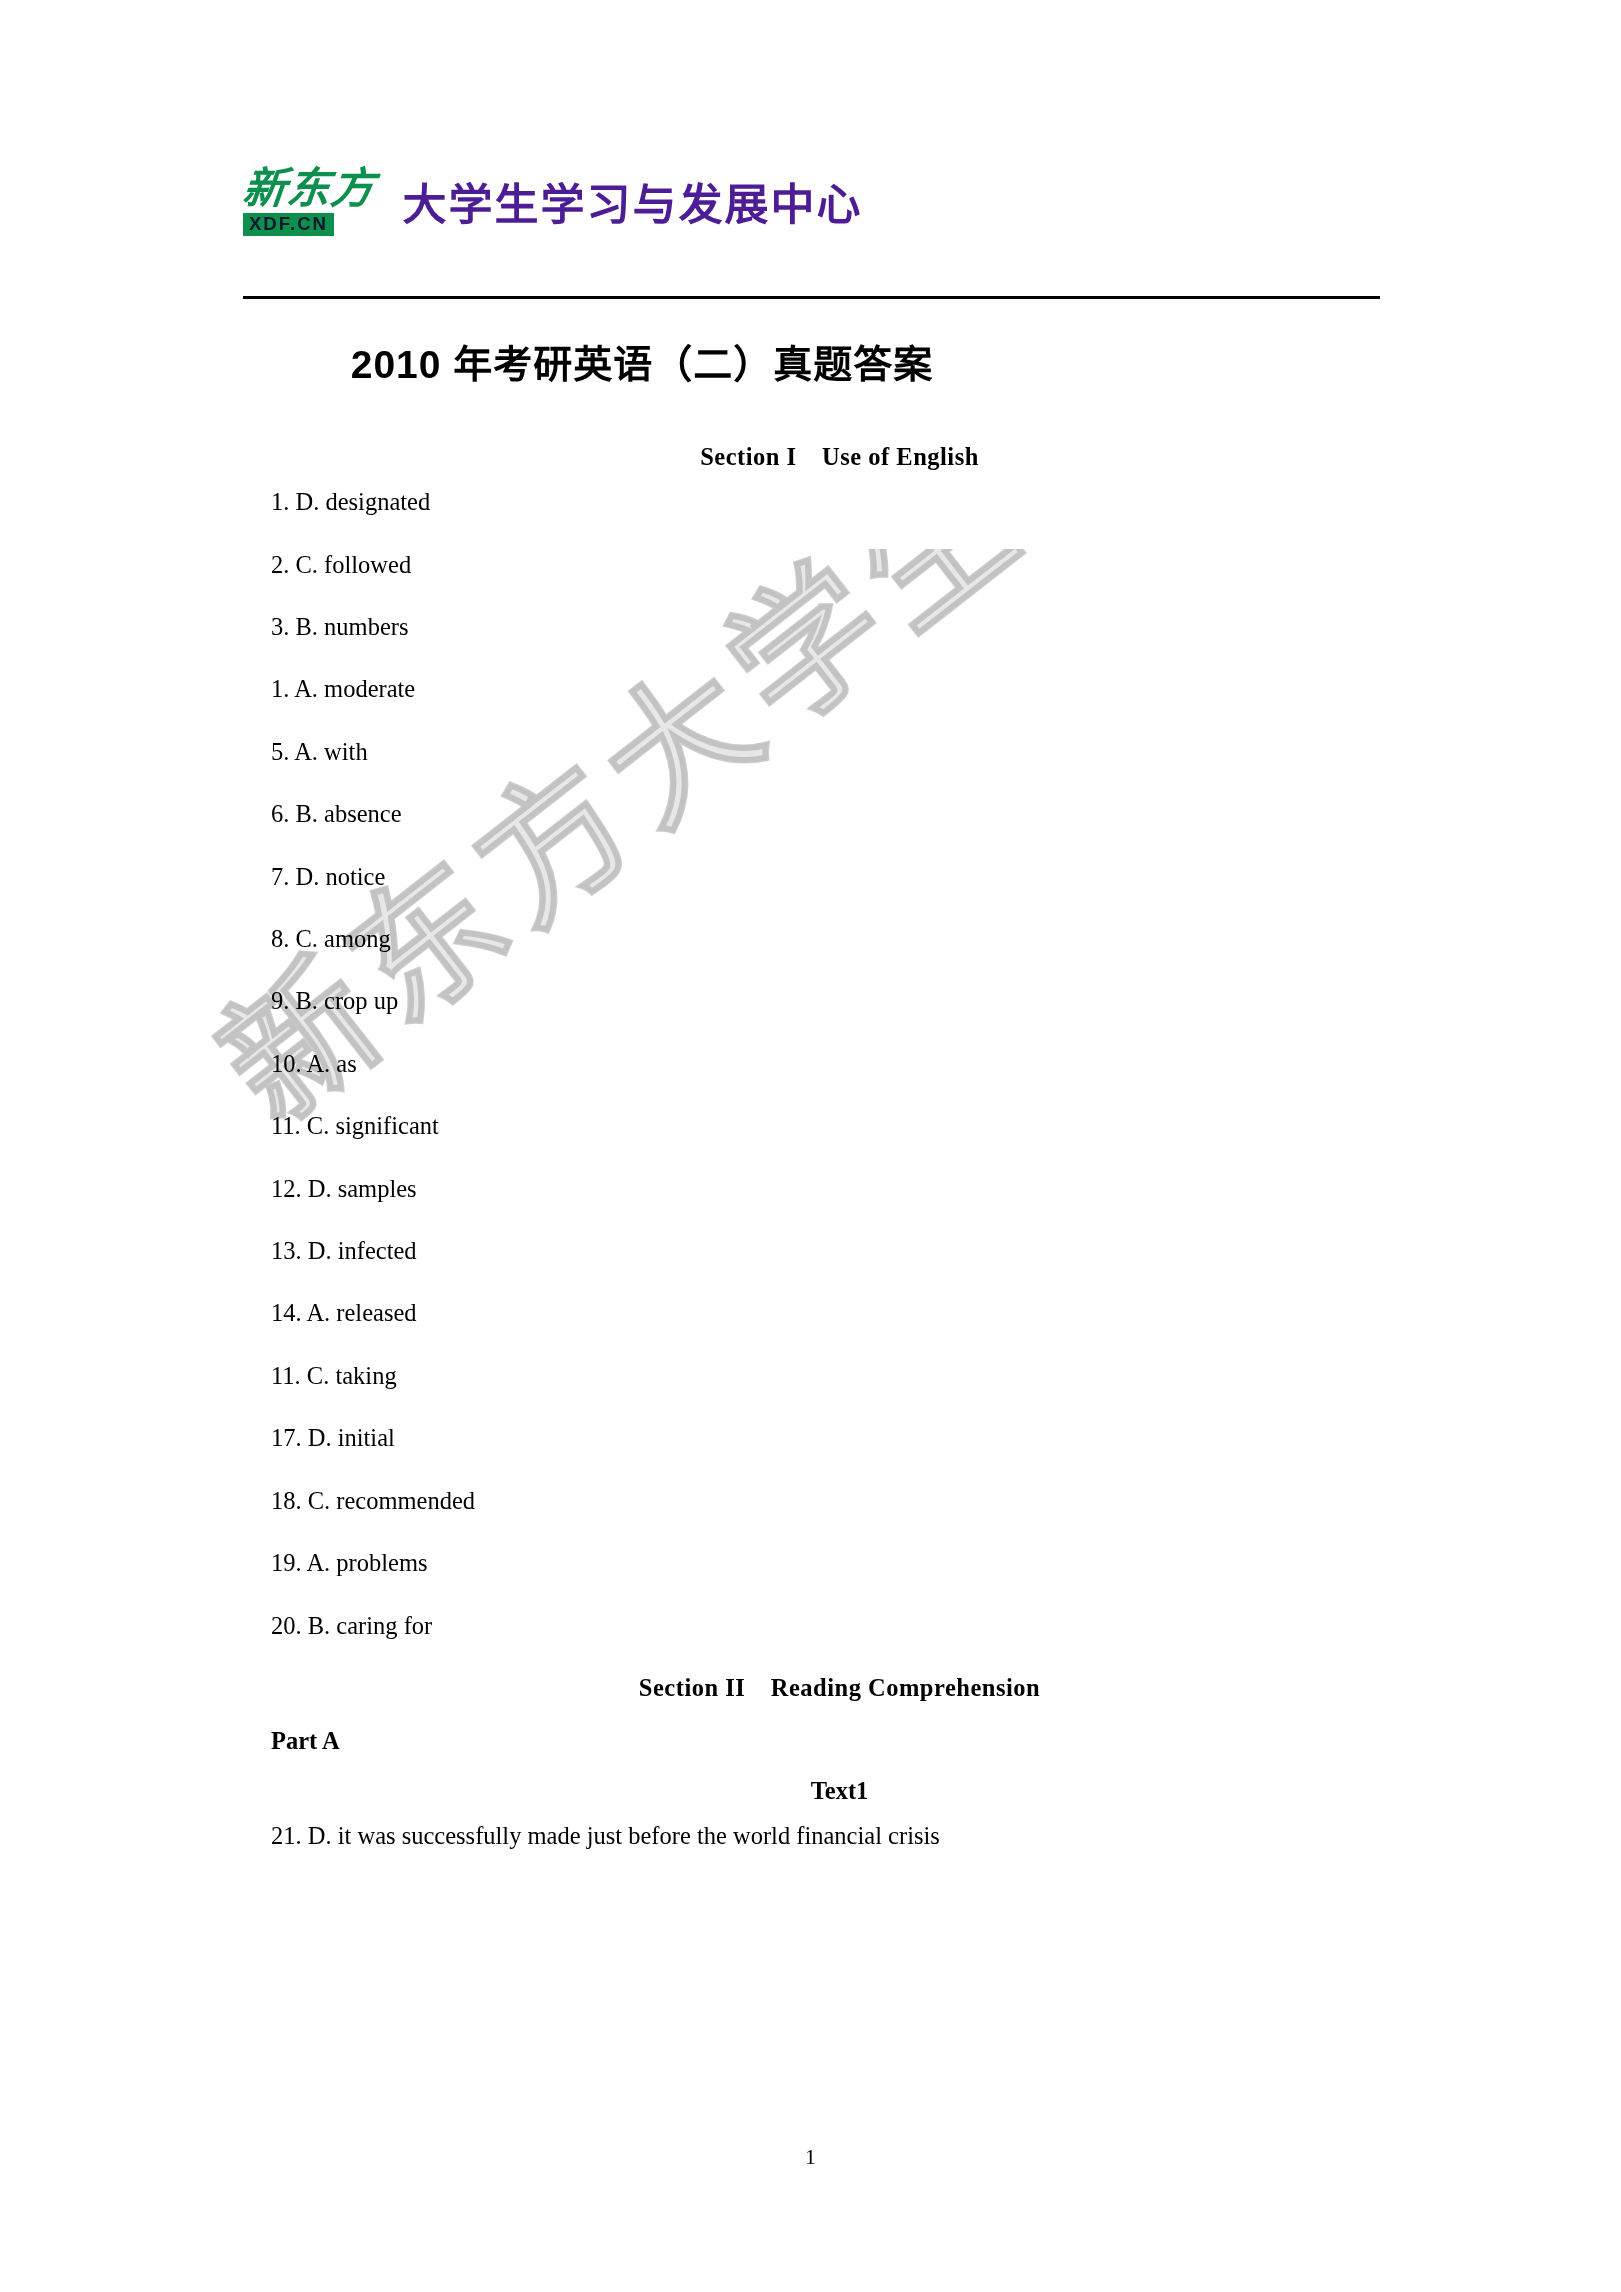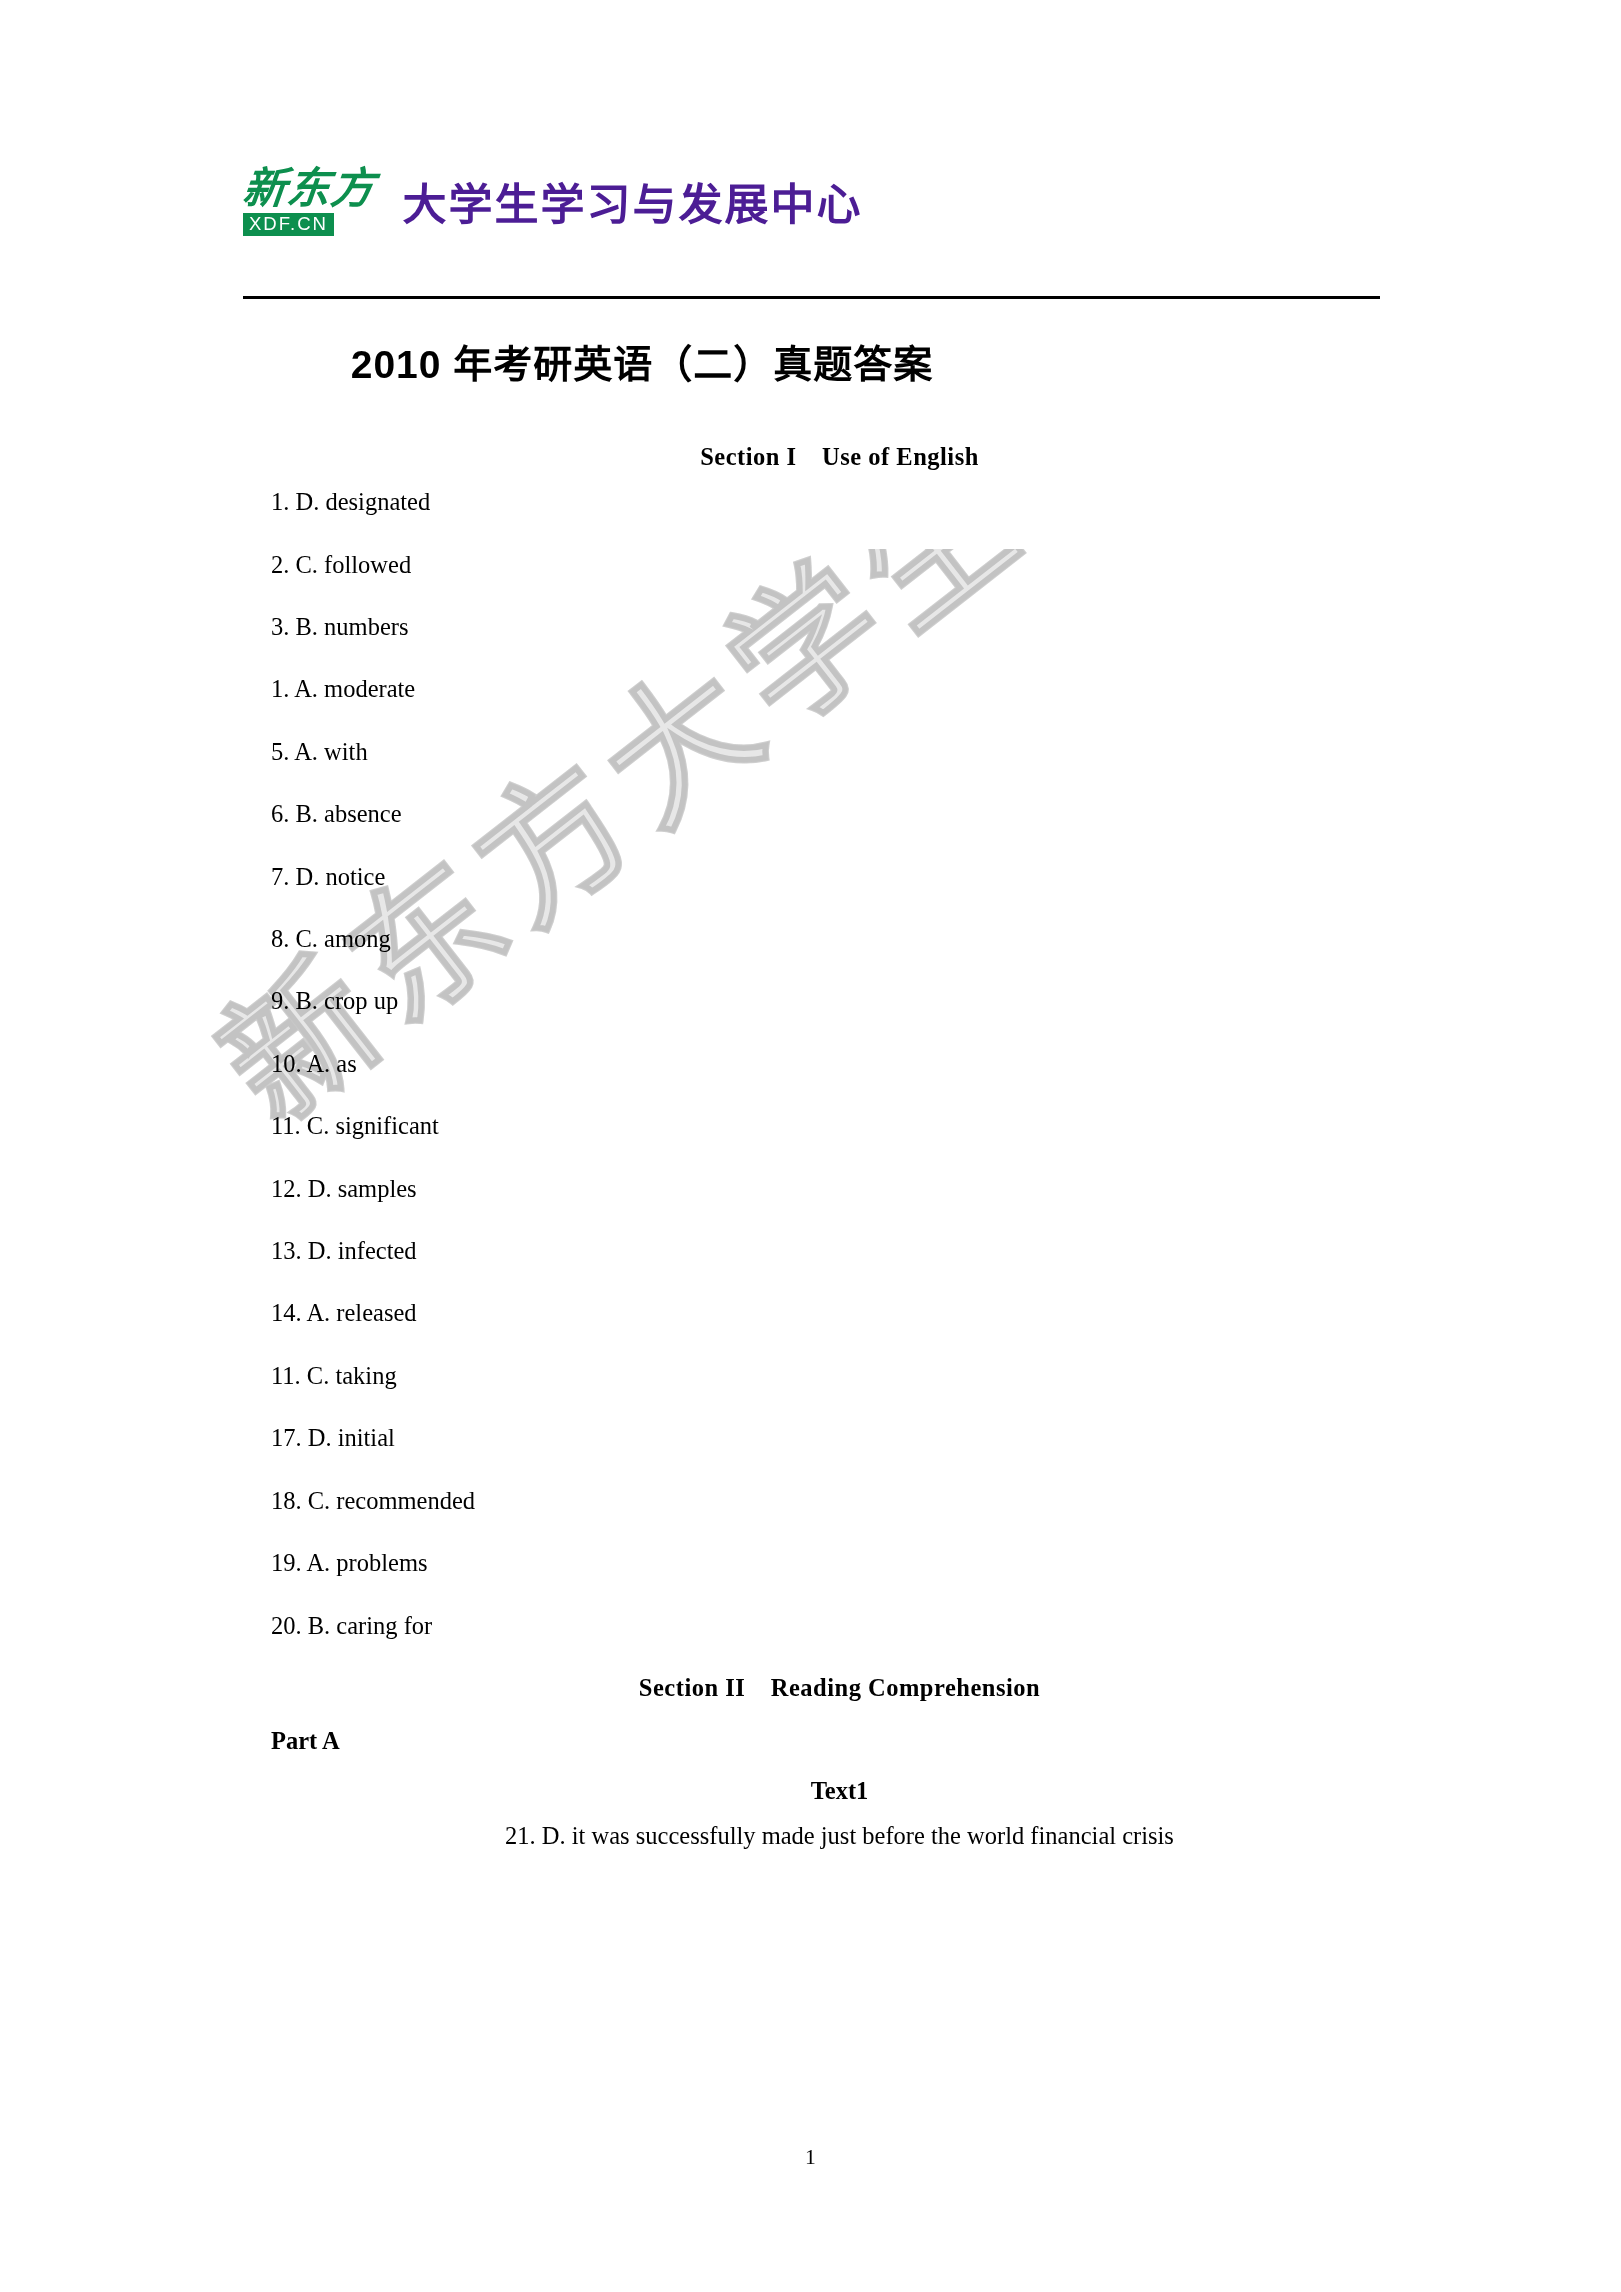--- a/index.html
+++ b/index.html
@@ -46,23 +46,23 @@
     font-size: 43px;
     letter-spacing: 1px;
     color: #0d8f4e;
     line-height: 45px;
     font-style: italic;
     transform: skewX(-6deg);
   }
   .logo-url {
     margin-top: 2px;
     background: #0d8f4e;
-    color: #ffffff;
-    font-family: "Liberation Sans", "DejaVu Sans", sans-serif;
-    font-weight: normal;
+    color: #0f172a;
+    font-family: "Liberation Sans", "DejaVu Sans", sans-serif;
+    font-weight: bold;
     font-size: 18.6px;
     letter-spacing: 2px;
     padding: 1px 5.9px 2px 5.9px;
     line-height: 20.6px;
   }
   .logo-text {
     font-family: "Liberation Sans", "DejaVu Sans", sans-serif;
     font-weight: bold;
     font-size: 44px;
     color: #4c1d95;
@@ -133,21 +133,20 @@
     line-height: 27.4px;
     margin: 0 0 35px 0;
     white-space: nowrap;
   }
   .answer-list.tight li { margin-bottom: 35px; }
 
   .answer-long li {
     font-size: 24.5px;
     line-height: 29px;
     margin: 0 0 37px 0;
-    text-align: center;
   }
 
   
   .watermark {
     position: absolute;
     left: 176px;
     top: 549px;
     width: 1235px;
     height: 1157px;
     pointer-events: none;

